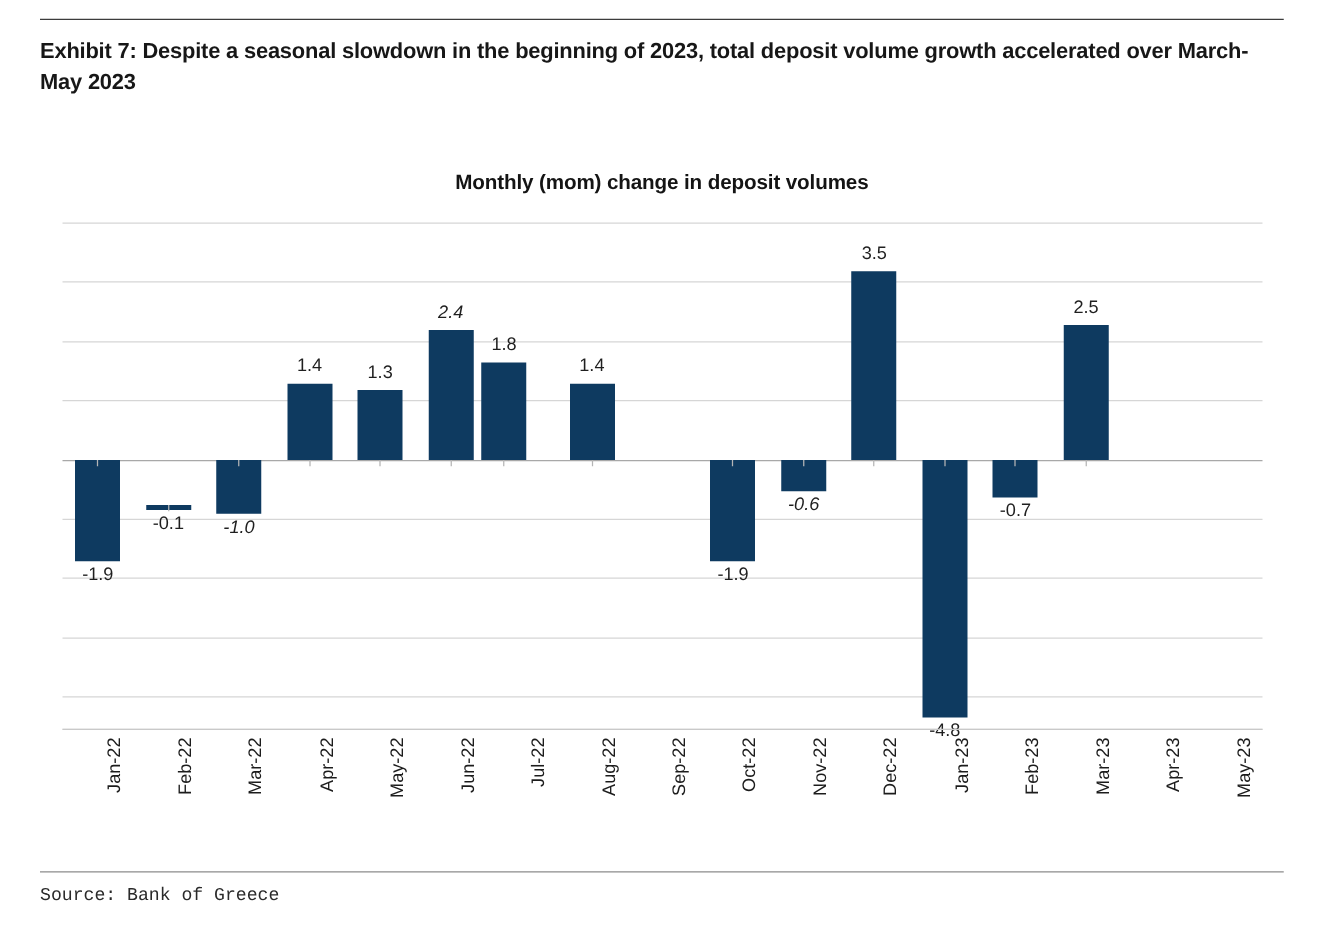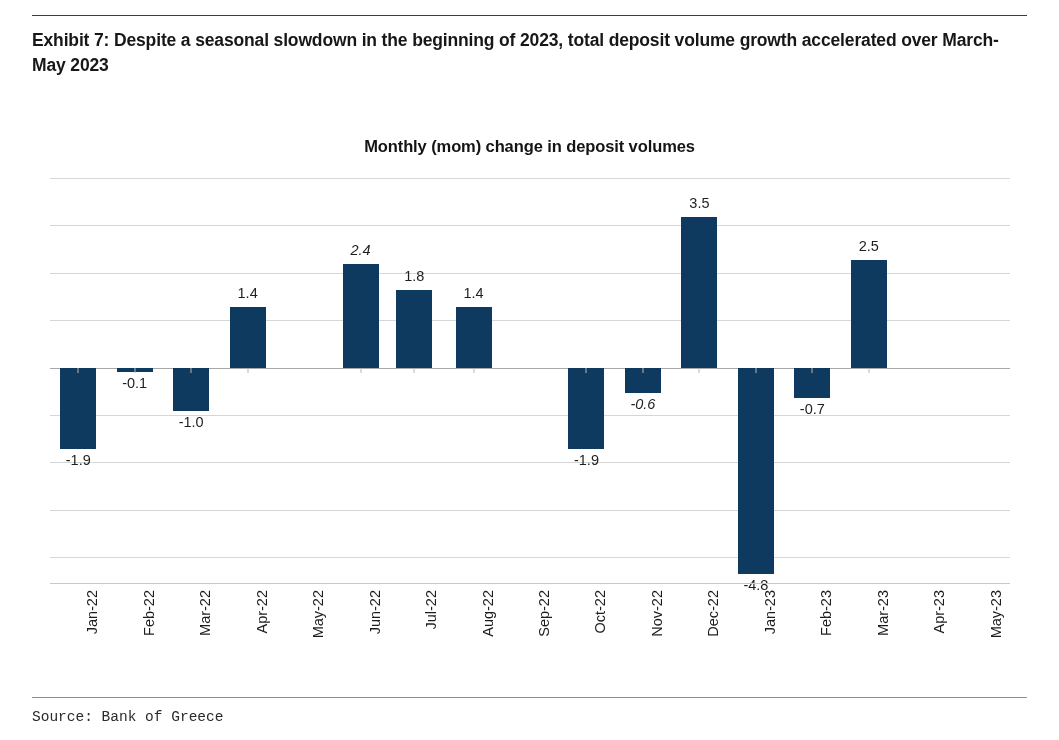--- a/index.html
+++ b/index.html
@@ -169,41 +169,46 @@
         <div class="gridline" style="top: 332px;"></div>
         <div class="gridline" style="top: 379px;"></div>
         <div class="gridline" style="top: 405px;"></div>
       </div>
     <div class="bars" id="bars-layer">
         <div class="bar-slot" style="left: 0px; width: 56.4706px;">
           <div class="bar" title="Jan-22: -1.9" style="top: 189.574px; height: 81.8617px; background: rgb(14, 58, 96);"></div>
           <div class="tick" style="top: 189.574px;"></div>
           <div class="vlabel" style="top: 274.436px;">-1.9</div>
         </div>
-        <div class="bar-slot" style="left: 56.4706px; width: 56.4706px;">
+        <div class="bar-slot" style="left: 56.4706px; width: 56.4706px; margin-top: 36px;">
           <div class="bar" title="Feb-22: -0.1" style="top: 189.574px; height: 4.30851px; background: rgb(14, 58, 96);"></div>
           <div class="tick" style="top: 189.574px;"></div>
           <div class="vlabel" style="top: 196.883px;">-0.1</div>
         </div>
         <div class="bar-slot" style="left: 112.941px; width: 56.4706px;">
           <div class="bar" title="Mar-22: -1.0" style="top: 189.574px; height: 43.0851px; background: rgb(14, 58, 96);"></div>
           <div class="tick" style="top: 189.574px;"></div>
-          <div class="vlabel" style="top: 235.66px;">-1.0</div>
+          <div class="vlabel" style="top: 235.66px; font-style: italic;">-1.0</div>
         </div>
         <div class="bar-slot" style="left: 169.412px; width: 56.4706px;">
           <div class="bar" title="Apr-22: 1.4" style="top: 129.255px; height: 60.3191px; background: rgb(14, 58, 96);"></div>
           <div class="tick" style="top: 189.574px;"></div>
           <div class="vlabel" style="top: 107.255px;">1.4</div>
         </div>
+        <div class="bar-slot" style="left: 225.882px; width: 56.4706px;">
+          <div class="bar" title="May-22: 1.3" style="top: 133.564px; height: 56.0106px; background: rgb(14, 58, 96);"></div>
+          <div class="tick" style="top: 189.574px;"></div>
+          <div class="vlabel" style="top: 111.564px;">1.3</div>
+        </div>
         <div class="bar-slot" style="left: 282.353px; width: 56.4706px;">
           <div class="bar" title="Jun-22: 2.4" style="top: 86.1702px; height: 103.404px; background: rgb(14, 58, 96);"></div>
           <div class="tick" style="top: 189.574px;"></div>
           <div class="vlabel" style="top: 64.1702px; font-style: italic;">2.4</div>
         </div>
-        <div class="bar-slot" style="left: 336px; width: 56.4706px; text-align: center;">
+        <div class="bar-slot" style="left: 325px; width: 56.4706px; text-align: center;">
           <div class="bar" title="Jul-22: 1.8" style="top: 112.021px; height: 77.5532px; background: rgb(14, 58, 96);"></div>
           <div class="tick" style="top: 189.574px;"></div>
           <div class="vlabel" style="top: 90.0213px;">1.8</div>
         </div>
         <div class="bar-slot" style="left: 395.294px; width: 56.4706px;">
           <div class="bar" title="Aug-22: 1.4" style="top: 129.255px; height: 60.3191px; background: rgb(14, 58, 96);"></div>
           <div class="tick" style="top: 189.574px;"></div>
           <div class="vlabel" style="top: 107.255px;">1.4</div>
         </div>
         <div class="bar-slot" style="left: 508.235px; width: 56.4706px;">

